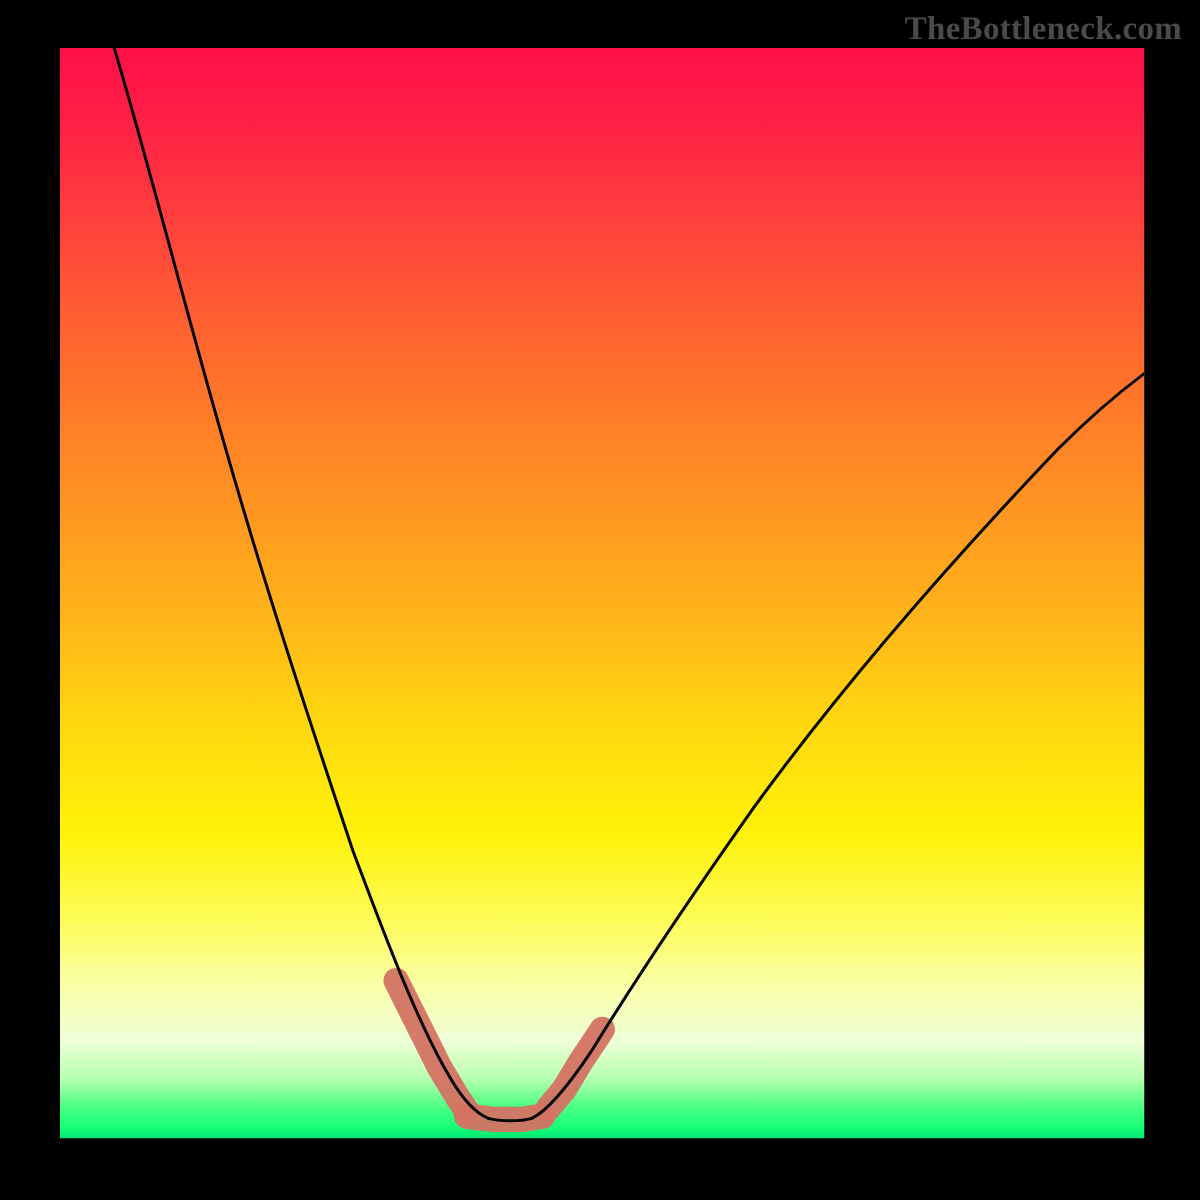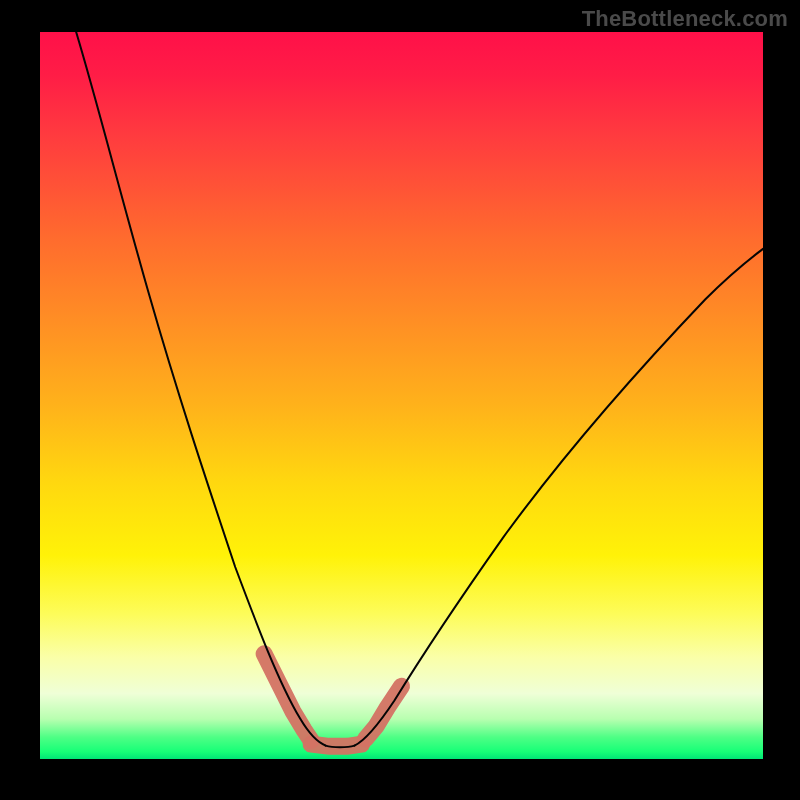--- a/index.html
+++ b/index.html
@@ -20,20 +20,21 @@
   .watermark {
     position: absolute;
     top: 6px;
     right: 12px;
     color: #4a4a4a;
     font-size: 22px;
     font-weight: 600;
     letter-spacing: 0.2px;
     z-index: 10;
     user-select: none;
+    font-family: Liberation Serif, serif;
   }
   .plot {
     position: absolute;
     left: 40px;
     top: 32px;
     width: 723px;
     height: 727px;
     overflow: hidden;
   }
   .gradient {

